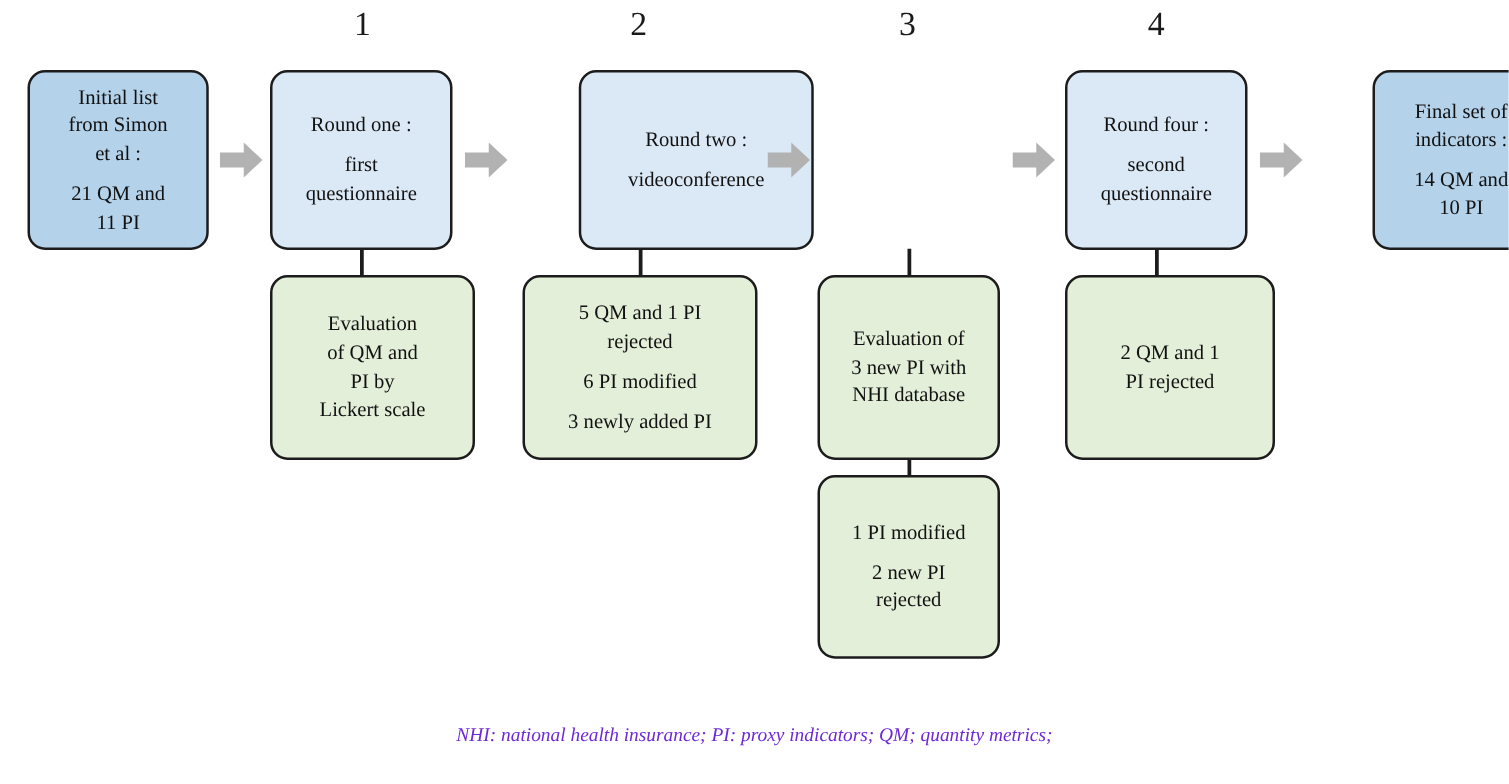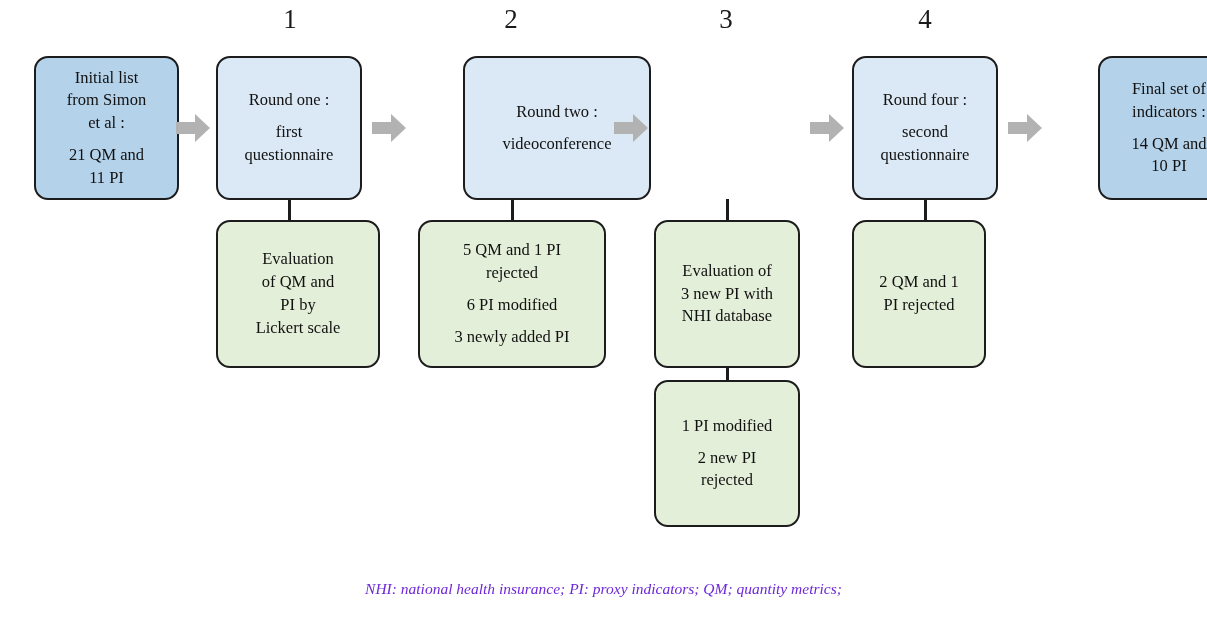--- a/index.html
+++ b/index.html
@@ -83,21 +83,21 @@
 </head>
 <body>
 
 <div id="canvas">
 
   <div class="col-num" style="left:270px; top:6px;">1</div>
   <div class="col-num" style="left:491px; top:6px;">2</div>
   <div class="col-num" style="left:706px; top:6px;">3</div>
   <div class="col-num" style="left:905px; top:6px;">4</div>
 
-  <div class="node blue-dark" style="left:34px; top:56px; width:145px; height:144px;">
+  <div class="node blue-dark" style="left:22px; top:56px; width:145px; height:144px;">
     <span class="line">Initial list</span>
     <span class="line">from Simon</span>
     <span class="line">et al :</span>
     <span class="gap"></span>
     <span class="line">21 QM and</span>
     <span class="line">11 PI</span>
   </div>
 
   <div class="arrow" style="left:176px; top:113px;">
     <svg viewBox="0 0 34 30" preserveAspectRatio="none">
@@ -178,21 +178,21 @@
     <span class="gap"></span>
     <span class="line">3 newly added PI</span>
   </div>
 
   <div class="node green" style="left:654px; top:220px; width:146px; height:148px;">
     <span class="line">Evaluation of</span>
     <span class="line">3 new PI with</span>
     <span class="line">NHI database</span>
   </div>
 
-  <div class="node green" style="left:852px; top:220px; width:134px; height:148px;">
+  <div class="node green" style="left:852px; top:220px; width:168px; height:148px;">
     <span class="line">2 QM and 1</span>
     <span class="line">PI rejected</span>
   </div>
 
   <div class="connector" style="left:726px; top:367px; height:22px;"></div>
 
   <div class="node green" style="left:654px; top:380px; width:146px; height:147px;">
     <span class="line">1 PI modified</span>
     <span class="gap"></span>
     <span class="line">2 new PI</span>

